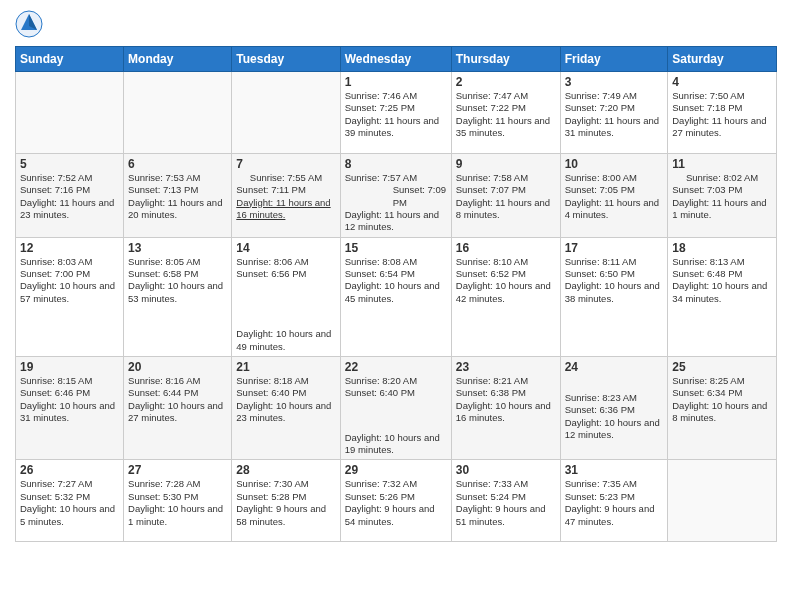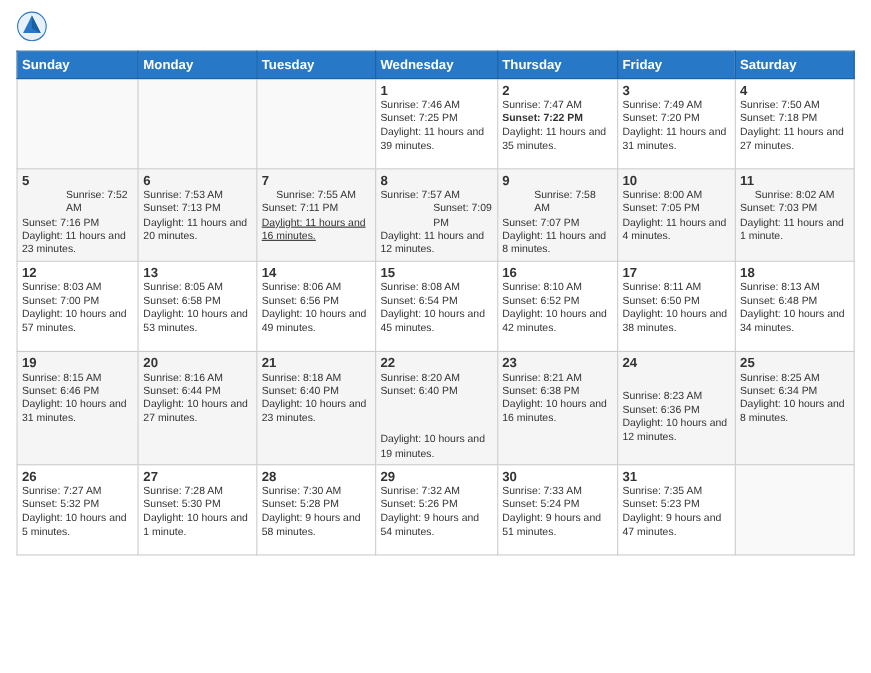--- a/index.html
+++ b/index.html
@@ -124,40 +124,40 @@
           <td class="empty"></td>
           <td>
             <span class="day-number">1</span>
             <div style="line-height: 1.3;">Sunrise: 7:46 AM</div>
             <div style="line-height: 1.3;">Sunset: 7:25 PM</div>
             <div style="line-height: 1.3;">Daylight: 11 hours and 39 minutes.</div>
           </td>
           <td>
             <span class="day-number">2</span>
             <div style="line-height: 1.3;">Sunrise: 7:47 AM</div>
-            <div style="line-height: 1.3; font-weight: bold;">Sunset: 7:22 PM</div>
+            <div style="line-height: 1.3;">Sunset: 7:22 PM</div>
             <div style="line-height: 1.3;">Daylight: 11 hours and 35 minutes.</div>
           </td>
           <td>
             <span class="day-number">3</span>
             <div style="line-height: 1.3;">Sunrise: 7:49 AM</div>
             <div style="line-height: 1.3;">Sunset: 7:20 PM</div>
             <div style="line-height: 1.3;">Daylight: 11 hours and 31 minutes.</div>
           </td>
           <td>
             <span class="day-number">4</span>
             <div style="line-height: 1.3;">Sunrise: 7:50 AM</div>
             <div style="line-height: 1.3;">Sunset: 7:18 PM</div>
             <div style="line-height: 1.3;">Daylight: 11 hours and 27 minutes.</div>
           </td>
         </tr>
         <tr>
           <td>
             <span class="day-number">5</span>
-            <div style="line-height: 1.3; margin-left: 40px;">Sunrise: 7:52 AM</div>
+            <div style="line-height: 1.3;">Sunrise: 7:52 AM</div>
             <div style="line-height: 1.3;">Sunset: 7:16 PM</div>
             <div style="line-height: 1.3;">Daylight: 11 hours and 23 minutes.</div>
           </td>
           <td>
             <span class="day-number">6</span>
             <div style="line-height: 1.3;">Sunrise: 7:53 AM</div>
             <div style="line-height: 1.3;">Sunset: 7:13 PM</div>
             <div style="line-height: 1.3;">Daylight: 11 hours and 20 minutes.</div>
           </td>
           <td>
@@ -167,21 +167,21 @@
             <div style="line-height: 1.3; text-decoration: underline;">Daylight: 11 hours and 16 minutes.</div>
           </td>
           <td>
             <span class="day-number">8</span>
             <div style="line-height: 1.3;">Sunrise: 7:57 AM</div>
             <div style="line-height: 1.3; margin-left: 48px;">Sunset: 7:09 PM</div>
             <div style="line-height: 1.3;">Daylight: 11 hours and 12 minutes.</div>
           </td>
           <td>
             <span class="day-number">9</span>
-            <div style="line-height: 1.3; margin-left: 29px;">Sunrise: 7:58 AM</div>
+            <div style="line-height: 1.3;">Sunrise: 7:58 AM</div>
             <div style="line-height: 1.3;">Sunset: 7:07 PM</div>
             <div style="line-height: 1.3;">Daylight: 11 hours and 8 minutes.</div>
           </td>
           <td>
             <span class="day-number">10</span>
             <div style="line-height: 1.3;">Sunrise: 8:00 AM</div>
             <div style="line-height: 1.3;">Sunset: 7:05 PM</div>
             <div style="line-height: 1.3;">Daylight: 11 hours and 4 minutes.</div>
           </td>
           <td>
@@ -201,21 +201,21 @@
           <td>
             <span class="day-number">13</span>
             <div style="line-height: 1.3;">Sunrise: 8:05 AM</div>
             <div style="line-height: 1.3;">Sunset: 6:58 PM</div>
             <div style="line-height: 1.3;">Daylight: 10 hours and 53 minutes.</div>
           </td>
           <td>
             <span class="day-number">14</span>
             <div style="line-height: 1.3;">Sunrise: 8:06 AM</div>
             <div style="line-height: 1.3;">Sunset: 6:56 PM</div>
-            <div style="line-height: 1.3;">Daylight: 10 hours and 49 minutes.</div>
+            <div style="line-height: 1.3; margin-top: 48px;">Daylight: 10 hours and 49 minutes.</div>
           </td>
           <td>
             <span class="day-number">15</span>
             <div style="line-height: 1.3;">Sunrise: 8:08 AM</div>
             <div style="line-height: 1.3;">Sunset: 6:54 PM</div>
             <div style="line-height: 1.3;">Daylight: 10 hours and 45 minutes.</div>
           </td>
           <td>
             <span class="day-number">16</span>
             <div style="line-height: 1.3;">Sunrise: 8:10 AM</div>

